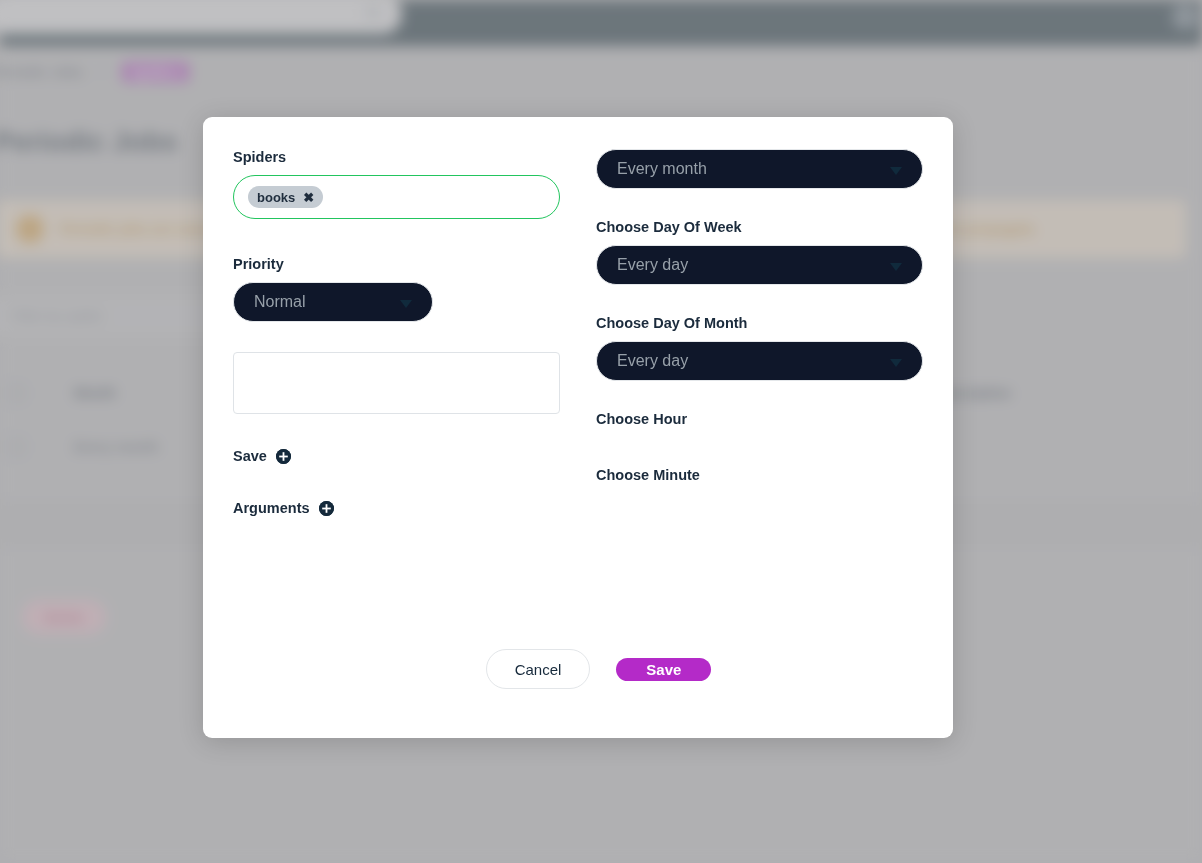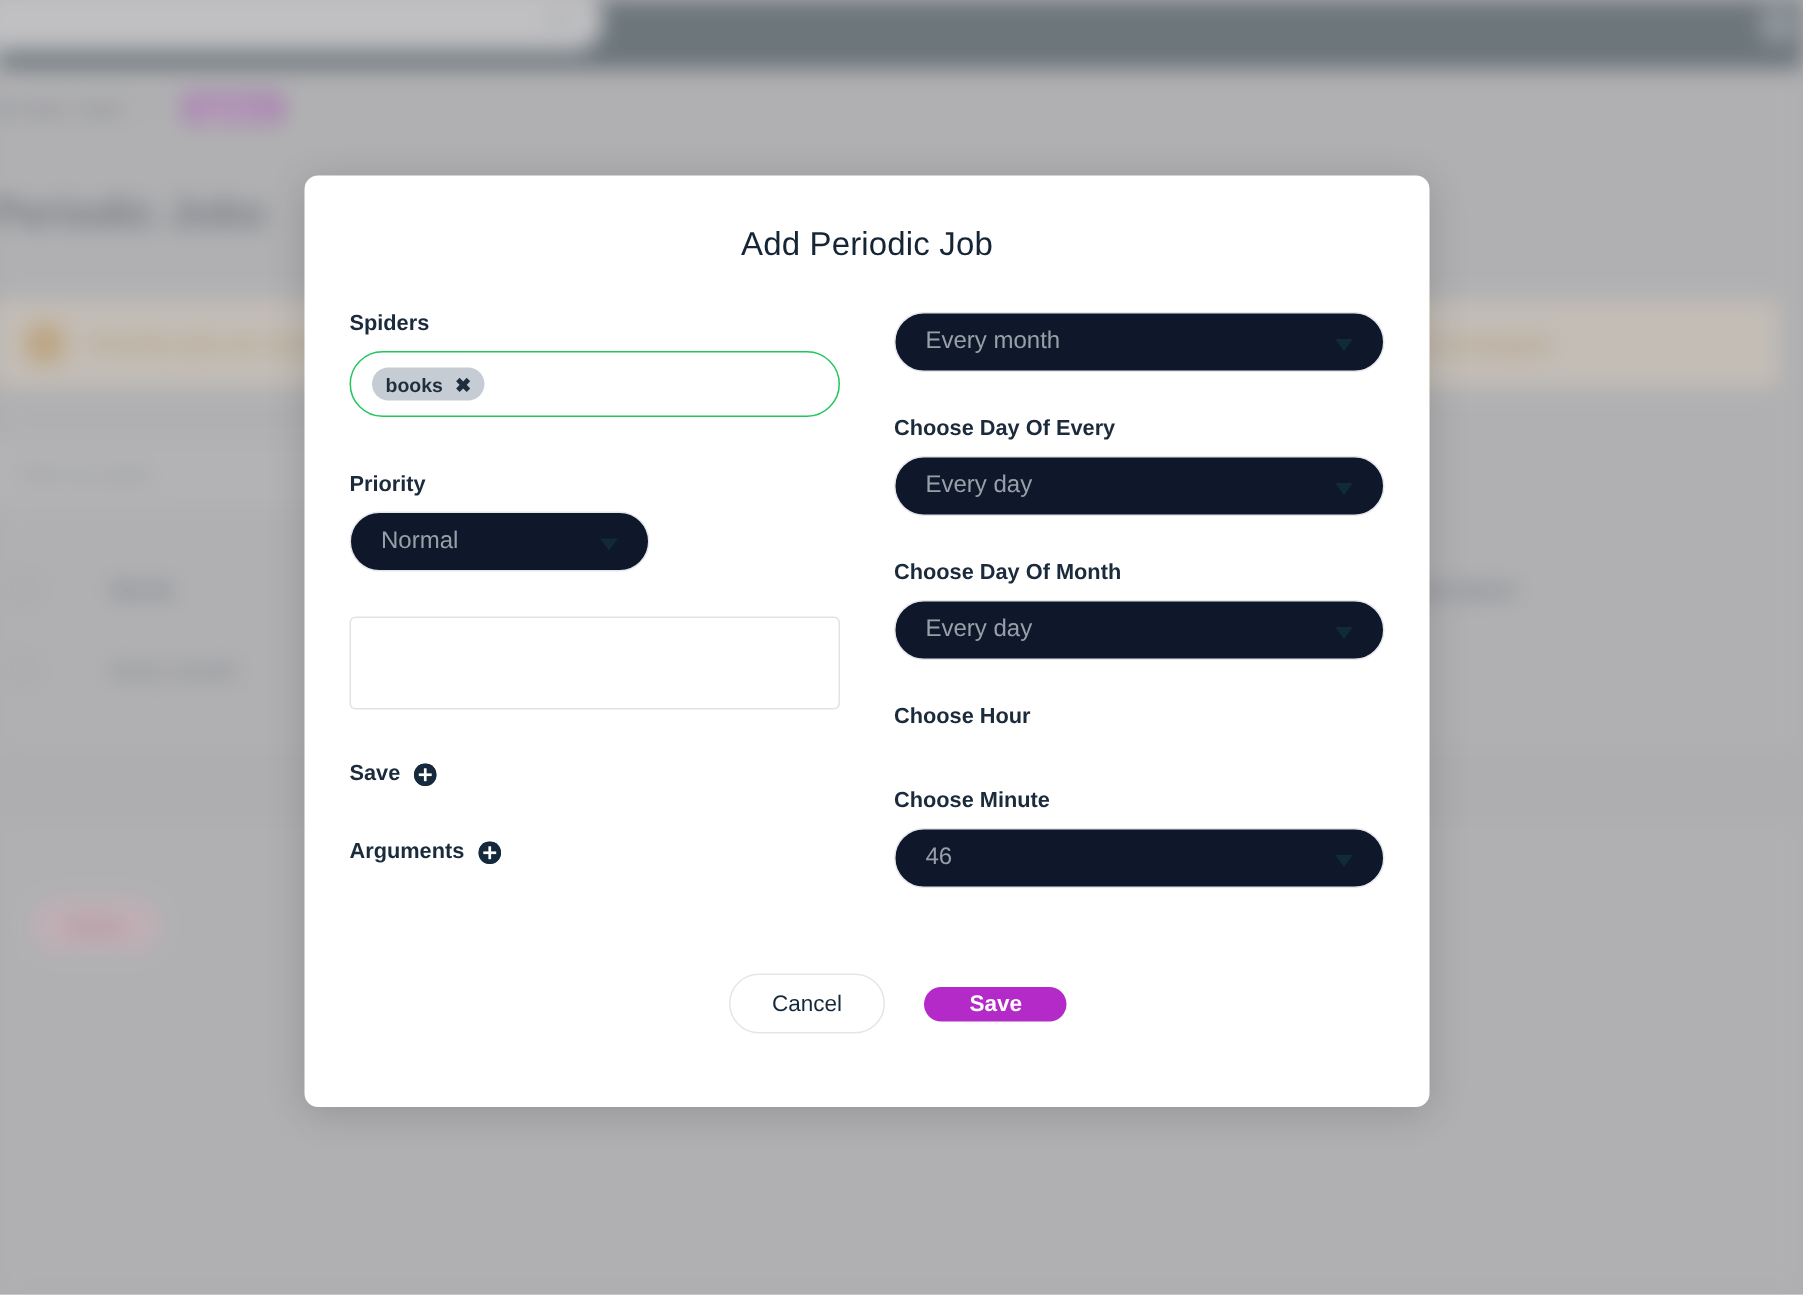--- a/index.html
+++ b/index.html
@@ -383,21 +383,20 @@
       <div id="bg-divider"></div>
 
       <div id="bg-delete-btn">Delete</div>
     </div>
   </div>
 
   <div id="scrim"></div>
 
   <div id="modal">
 
-    <div id="modal-title">Add Periodic Job</div>
 
     <div id="modal-body">
 
       <div class="col col-left">
 
         <div class="field-label">Spiders</div>
         <div id="spiders-input">
           <span class="chip">
             <span>books</span>
             <span class="chip-x">✖</span>
@@ -445,45 +444,41 @@
 
       <div class="col col-right">
 
         <div class="select-box">
           <span>Every month</span>
           <span class="caret"></span>
         </div>
 
         <div class="gap-md"></div>
 
-        <div class="field-label">Choose Day Of Every</div>
+        <div class="field-label">Choose Day Of Week</div>
         <div class="select-box">
           <span>Every day</span>
           <span class="caret"></span>
         </div>
 
         <div class="gap-md"></div>
 
         <div class="field-label">Choose Day Of Month</div>
         <div class="select-box">
           <span>Every day</span>
           <span class="caret"></span>
         </div>
 
         <div class="gap-md"></div>
 
         <div class="field-label">Choose Hour</div>
 
         <div class="gap-md"></div>
 
         <div class="field-label">Choose Minute</div>
-        <div class="select-box">
-          <span>46</span>
-          <span class="caret"></span>
-        </div>
       </div>
     </div>
 
     <div id="modal-footer">
       <button id="cancel-btn">Cancel</button>
       <button id="save-btn">Save</button>
     </div>
   </div>
 </div>
 

